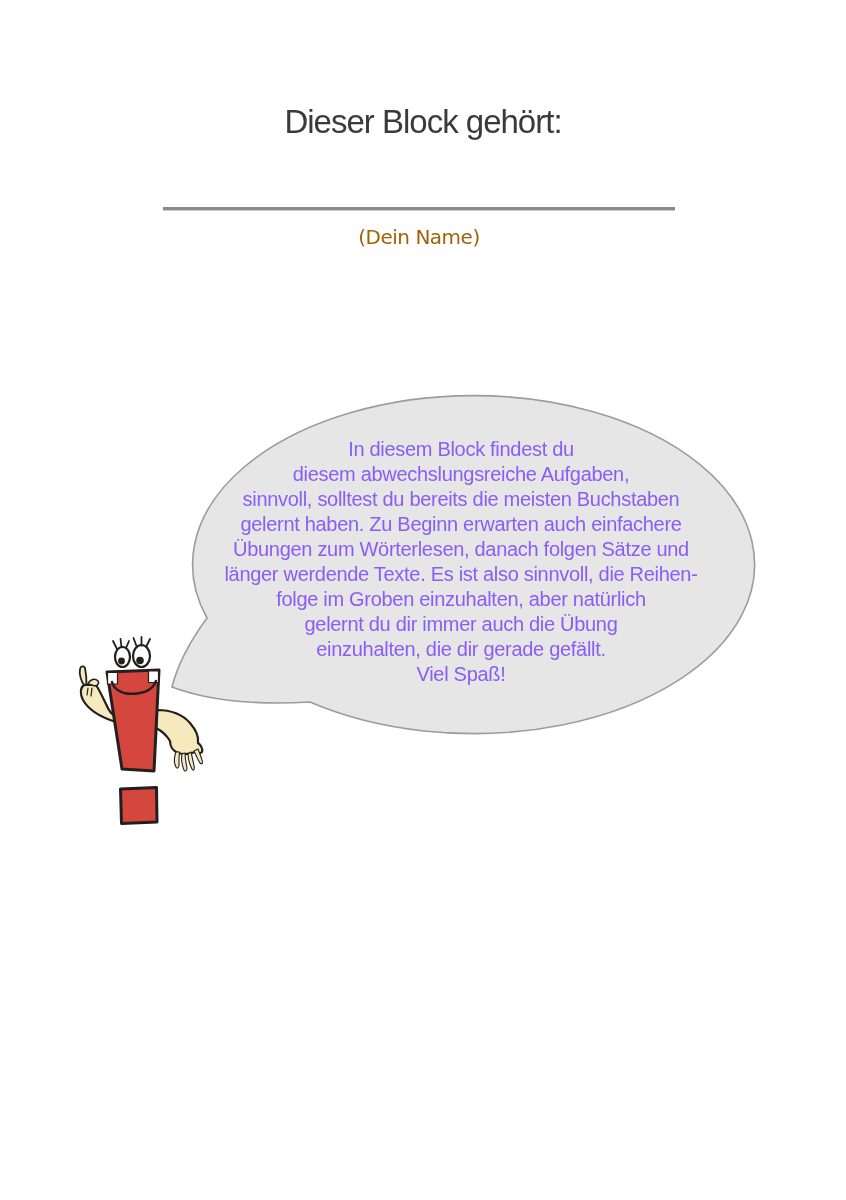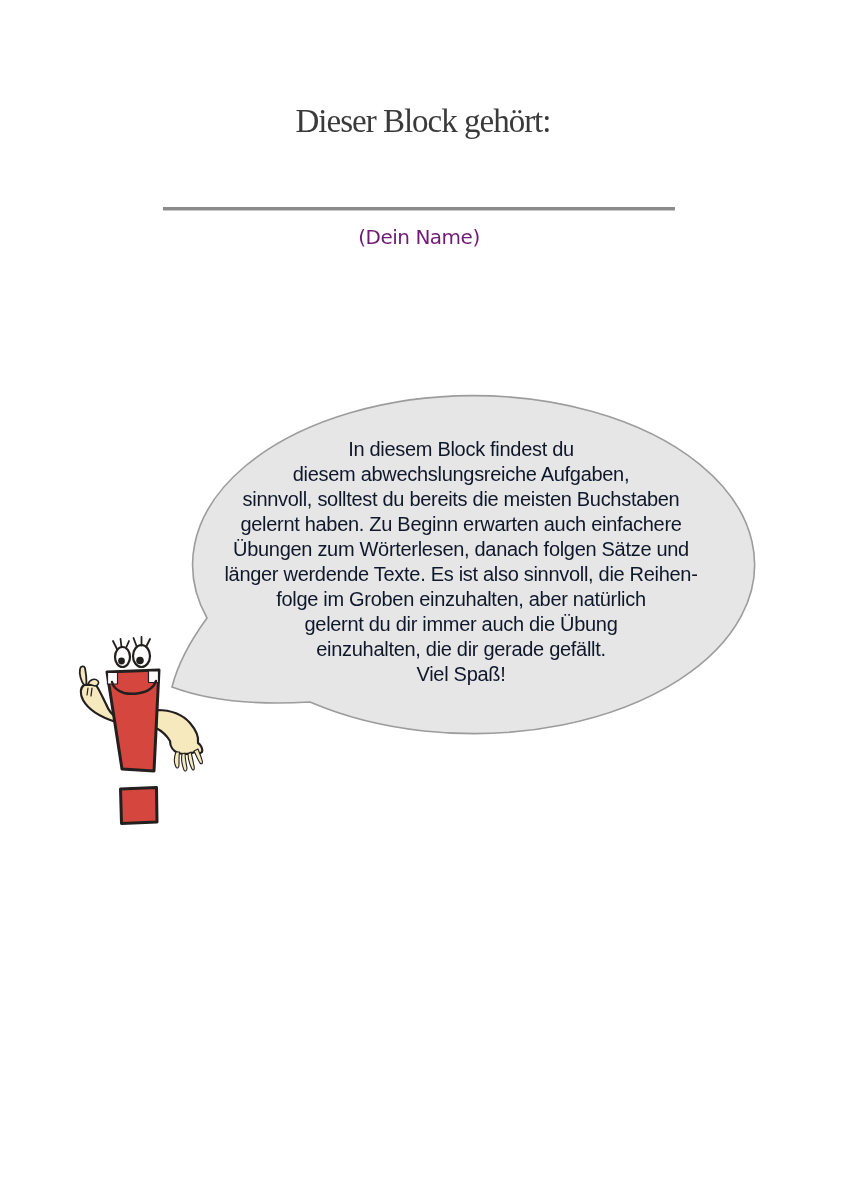--- a/index.html
+++ b/index.html
@@ -14,21 +14,21 @@
     background: #ffffff;
     overflow: hidden;
     font-family: "Liberation Sans", sans-serif;
   }
   .page-title {
     position: absolute;
     top: 103px;
     left: 0;
     width: 846px;
     text-align: center;
-    font-family: Liberation Serif, serif;
+    font-family: Liberation Sans, sans-serif;
     font-size: 33px;
     letter-spacing: -1px;
     color: #3a3a3a;
     font-weight: 500;
   }
   .name-line {
     position: absolute;
     top: 207px;
     left: 163px;
     width: 512px;
@@ -38,41 +38,41 @@
   }
   .name-label {
     position: absolute;
     top: 225px;
     left: 163px;
     width: 512px;
     text-align: center;
     font-family: "DejaVu Sans", sans-serif;
     font-size: 20px;
     letter-spacing: -0.5px;
-    color: #701a75;
+    color: #a16207;
   }
   .bubble-svg {
     position: absolute;
     top: 380px;
     left: 140px;
     width: 640px;
     height: 370px;
     z-index: 1;
   }
   .bubble-text {
     position: absolute;
     top: 437px;
     left: 181px;
     width: 560px;
     text-align: center;
     font-family: "Liberation Sans", sans-serif;
     font-size: 20px;
     line-height: 25px;
     letter-spacing: -0.3px;
-    color: #0f172a;
+    color: #8b5cf6;
     z-index: 2;
   }
   .mascot-svg {
     position: absolute;
     top: 630px;
     left: 60px;
     width: 170px;
     height: 200px;
     z-index: 3;
   }

